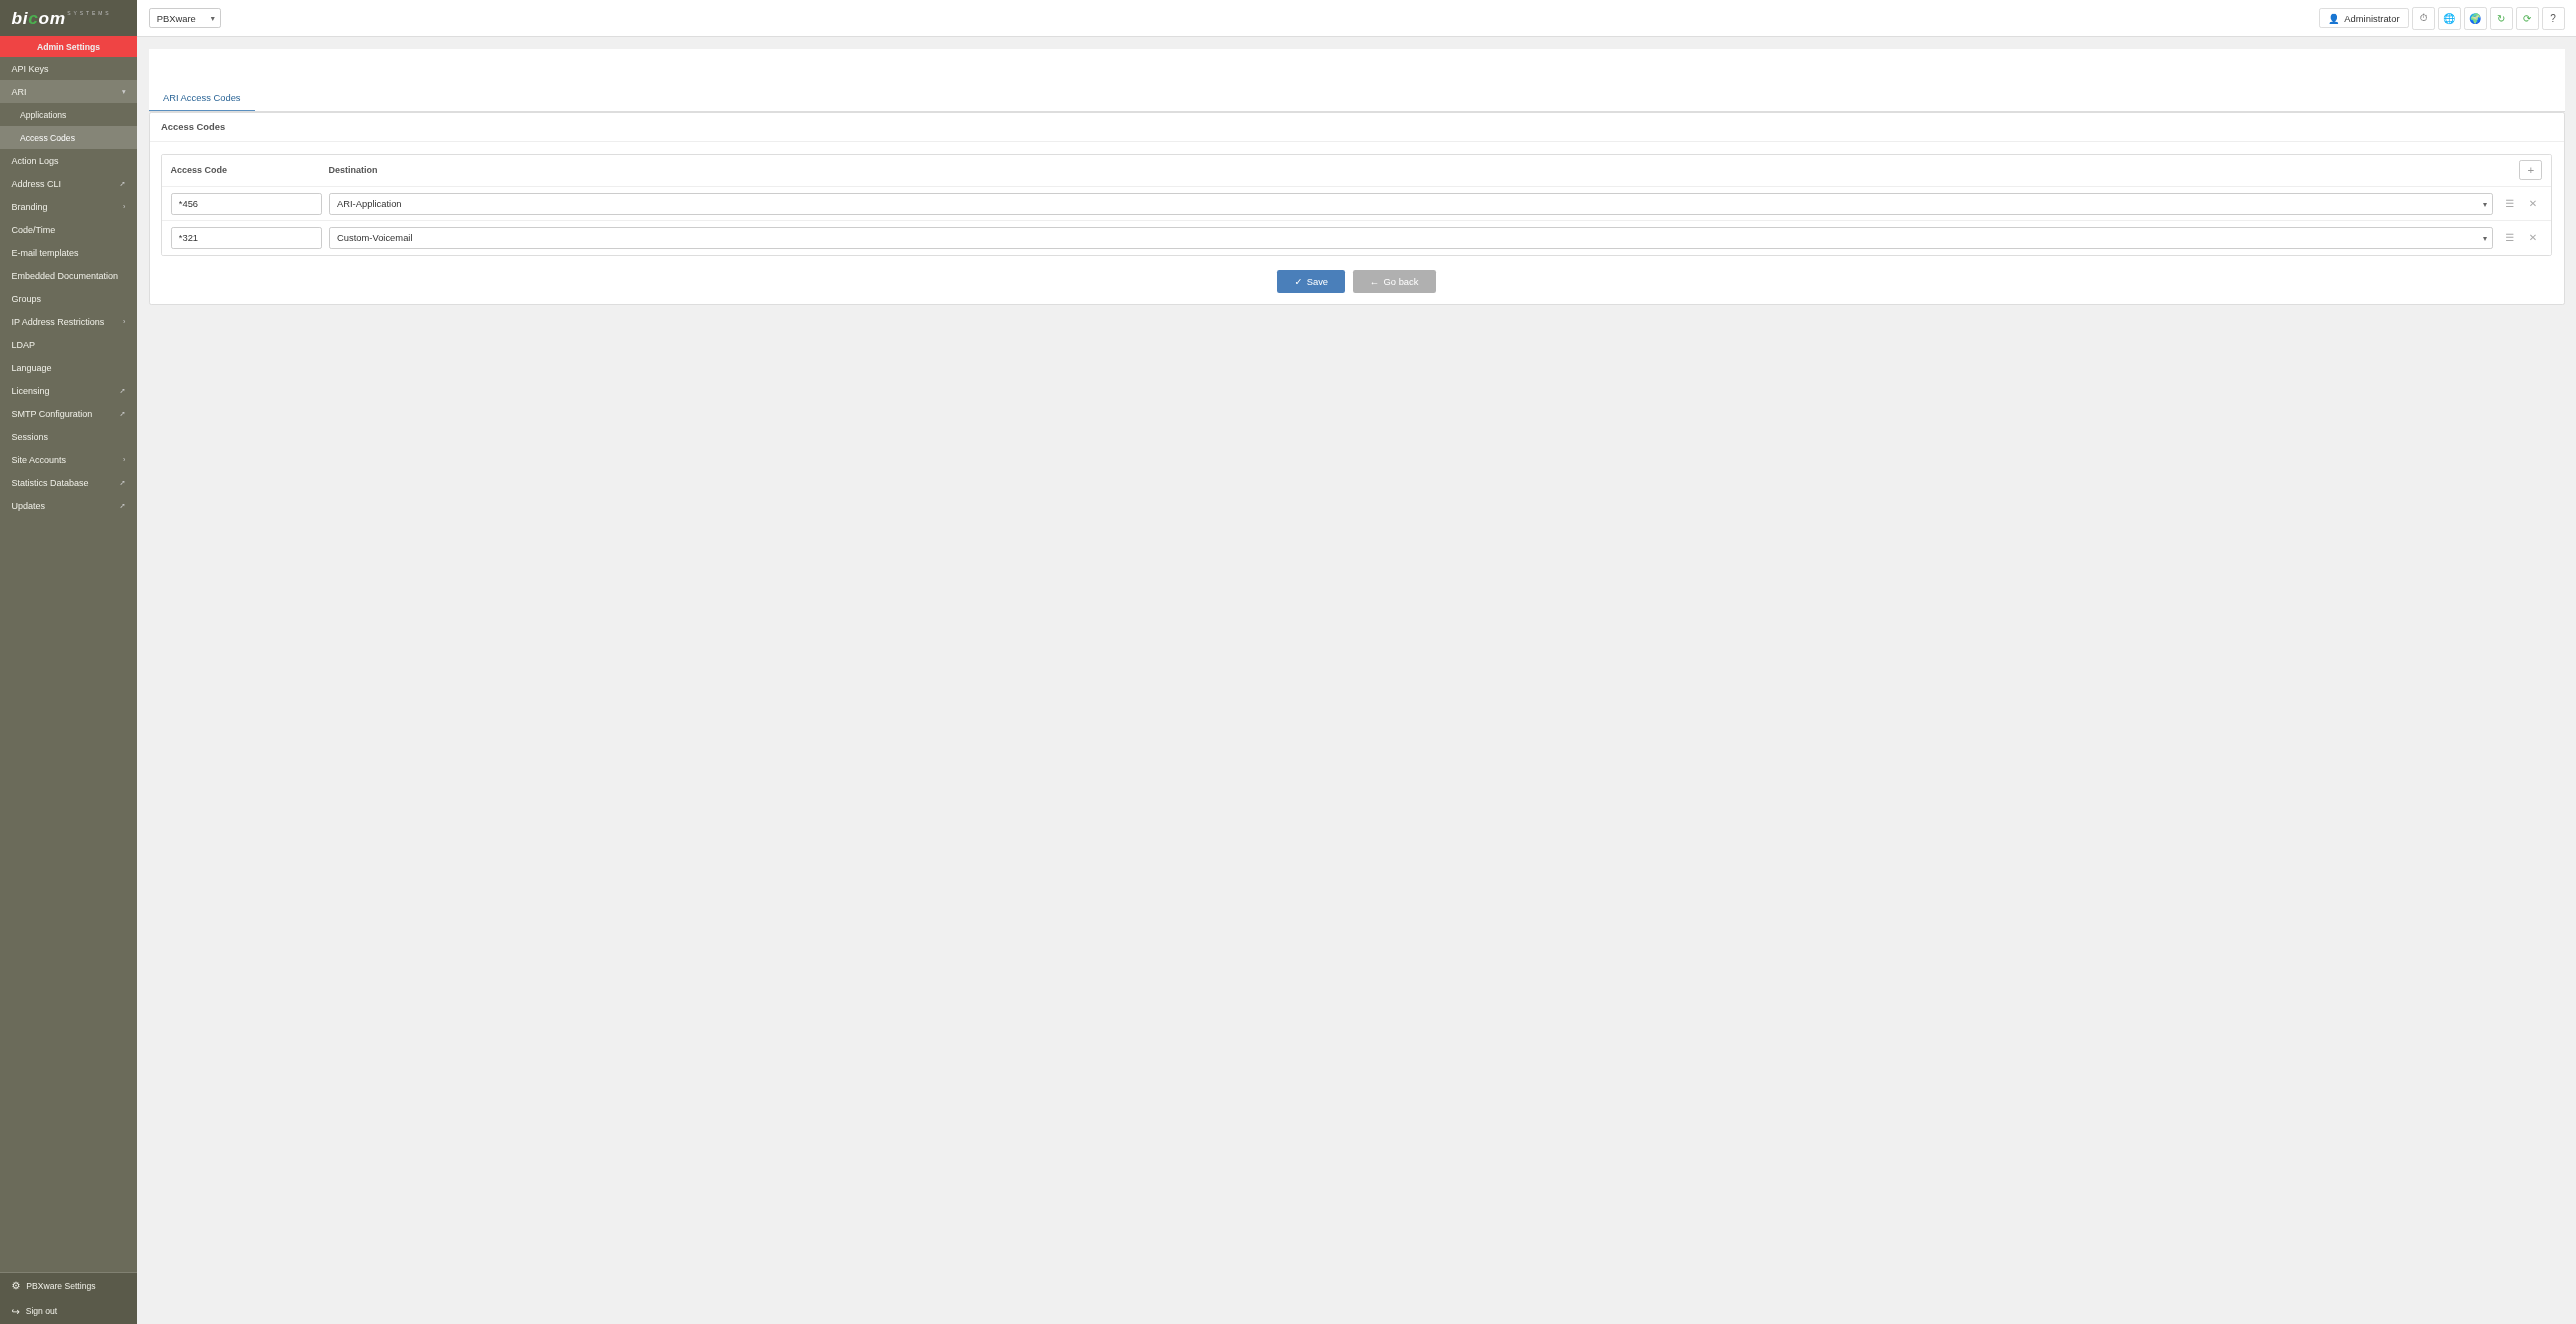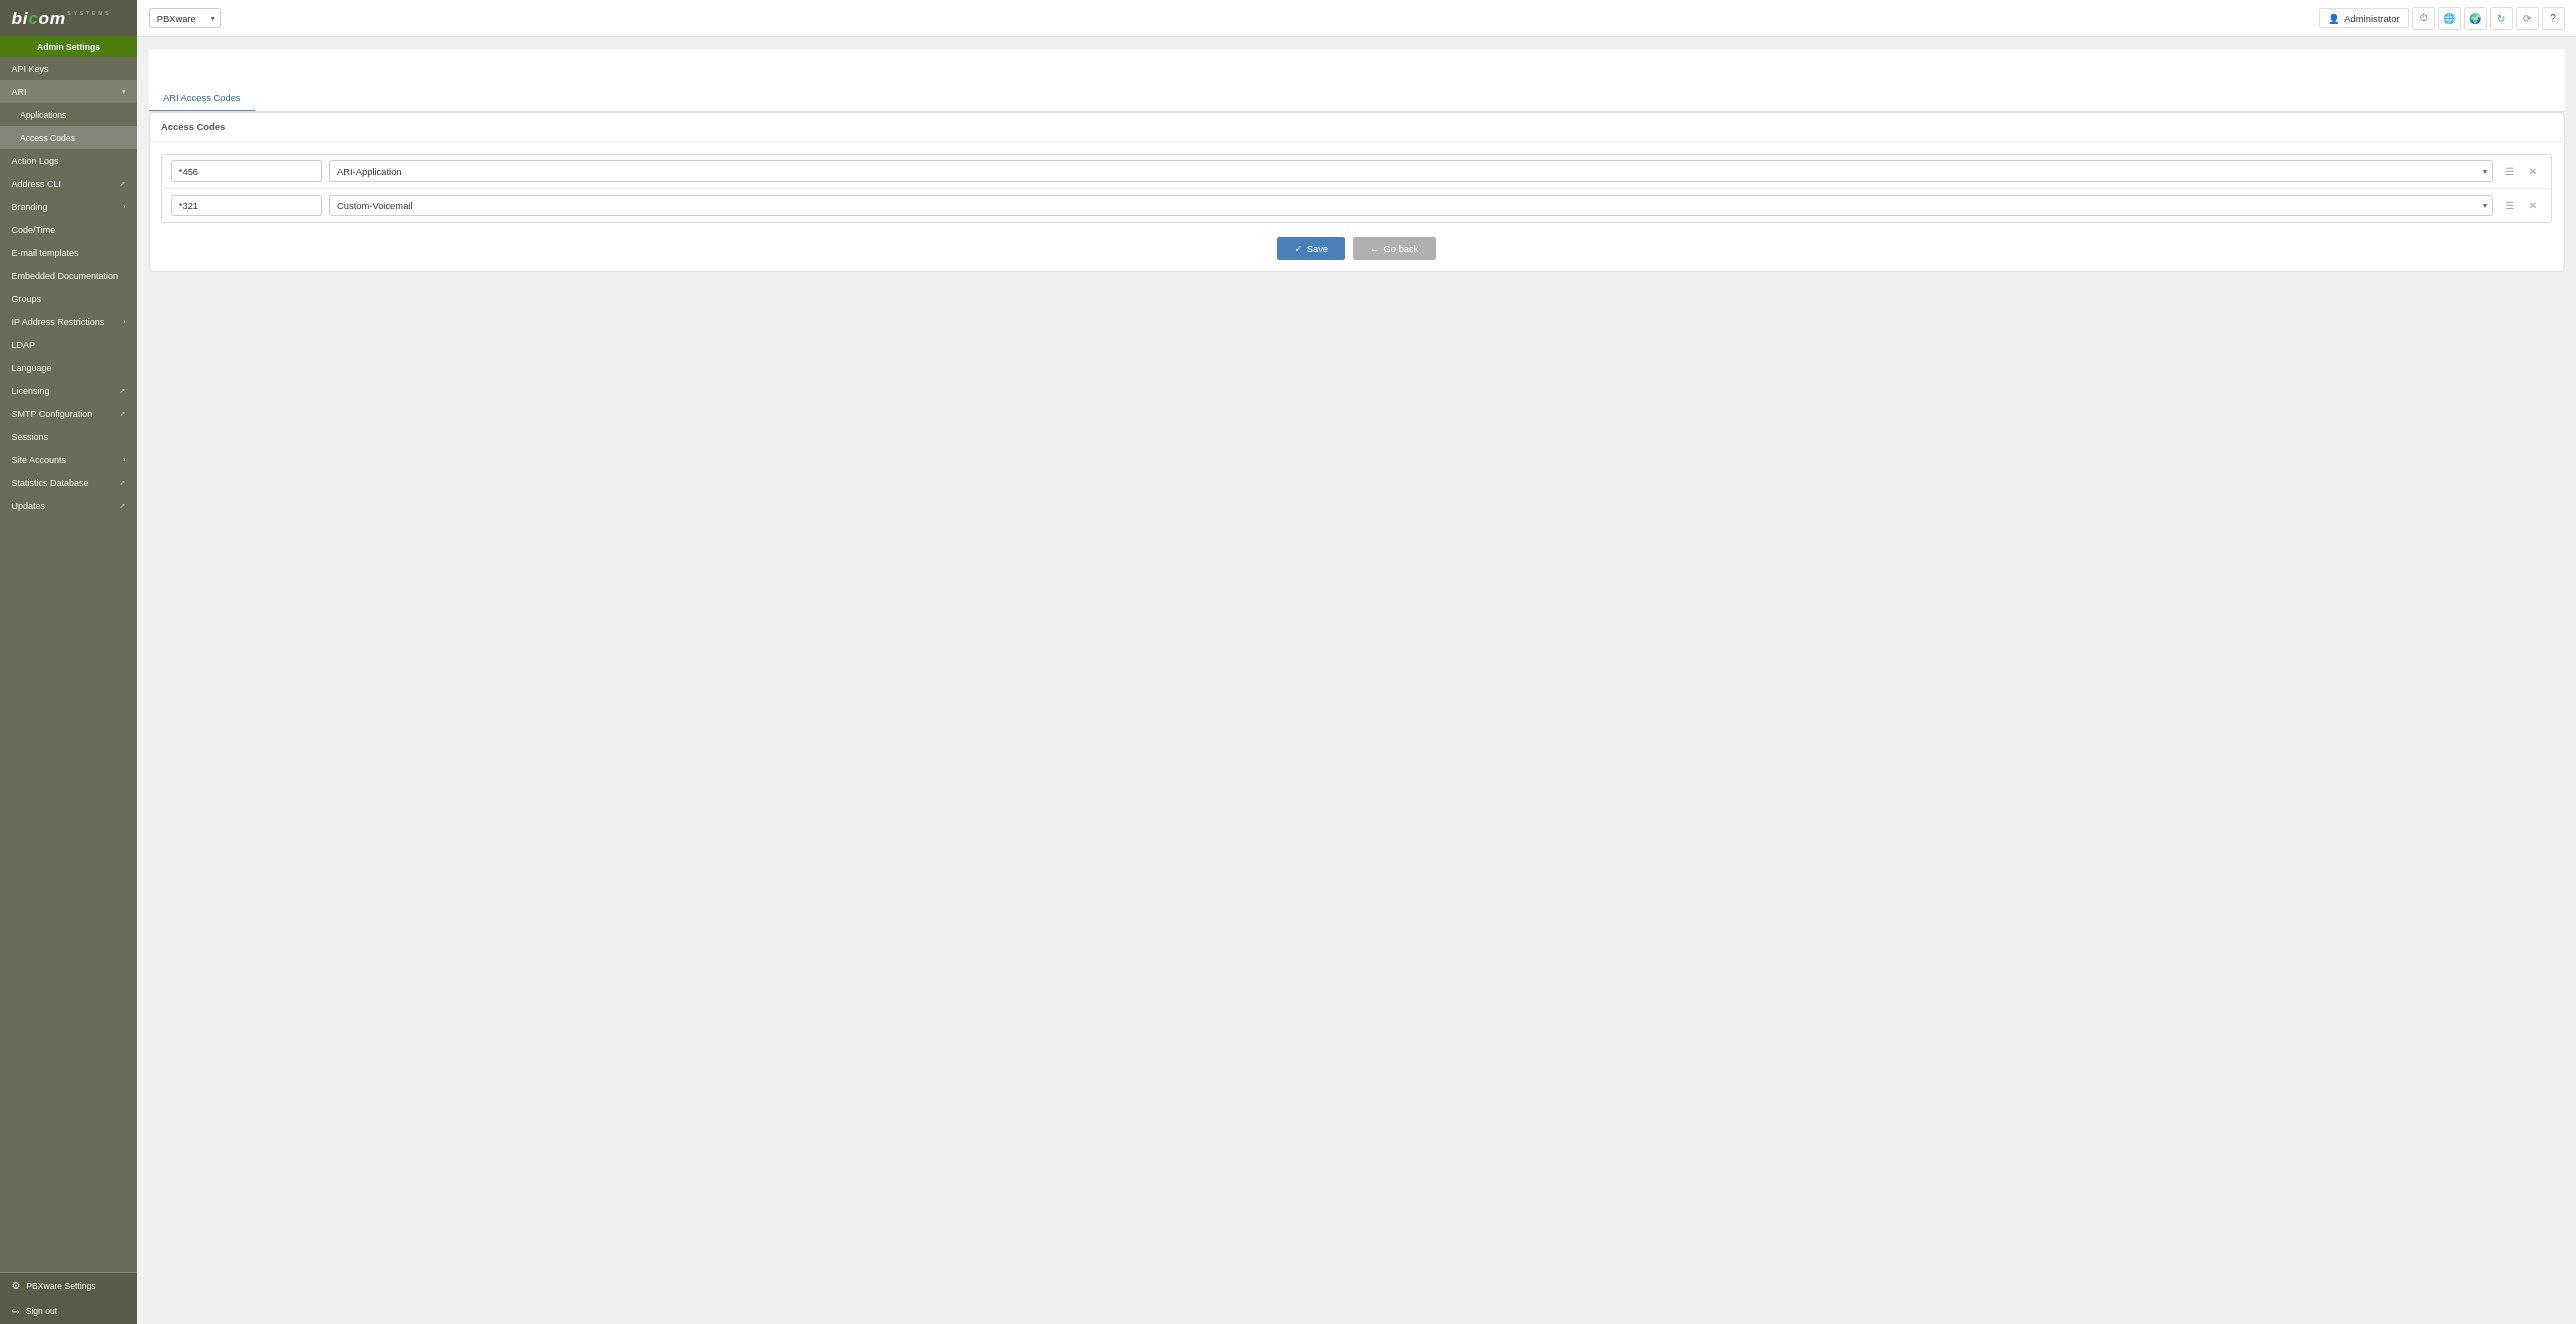--- a/index.html
+++ b/index.html
@@ -14,21 +14,21 @@
       flex-direction: column;
       height: 100vh;
       overflow-y: auto;
     }
     #sidebar-logo {
       padding: 10px 11.5px 8.6px;
       background: #5a5a4a;
     }
 
     .admin-settings-header {
-      background: #4d7c0f;
+      background: #ef4444;
       color: #eee;
       text-align: center;
       padding: 5.8px 7.2px;
       font-size: 8.6px;
       font-weight: 600;
     }
 
     .sidebar-item {
       color: #f0f0e8;
       padding: 6.5px 11.5px;
@@ -498,20 +498,25 @@
     </div>
 
     <div class="content-card">
       <div class="content-card-header">
         <span>Access Codes</span>
       </div>
       <div class="content-card-body">
 
         <div class="access-codes-table">
 
+          <div class="access-codes-table-header">
+            <div class="col-code">Access Code</div>
+            <div class="col-dest">Destination</div>
+            <button class="col-add" title="Add">+</button>
+          </div>
 
           <div class="access-code-row">
             <input type="text" class="code-input" value="*456" style="">
             <div class="dest-select-wrapper">
               <select class="dest-select">
                 <option selected="">ARI-Application</option>
                 <option>Custom-Voicemail</option>
                 <option>Voicemail</option>
                 <option>IVR</option>
               </select>

